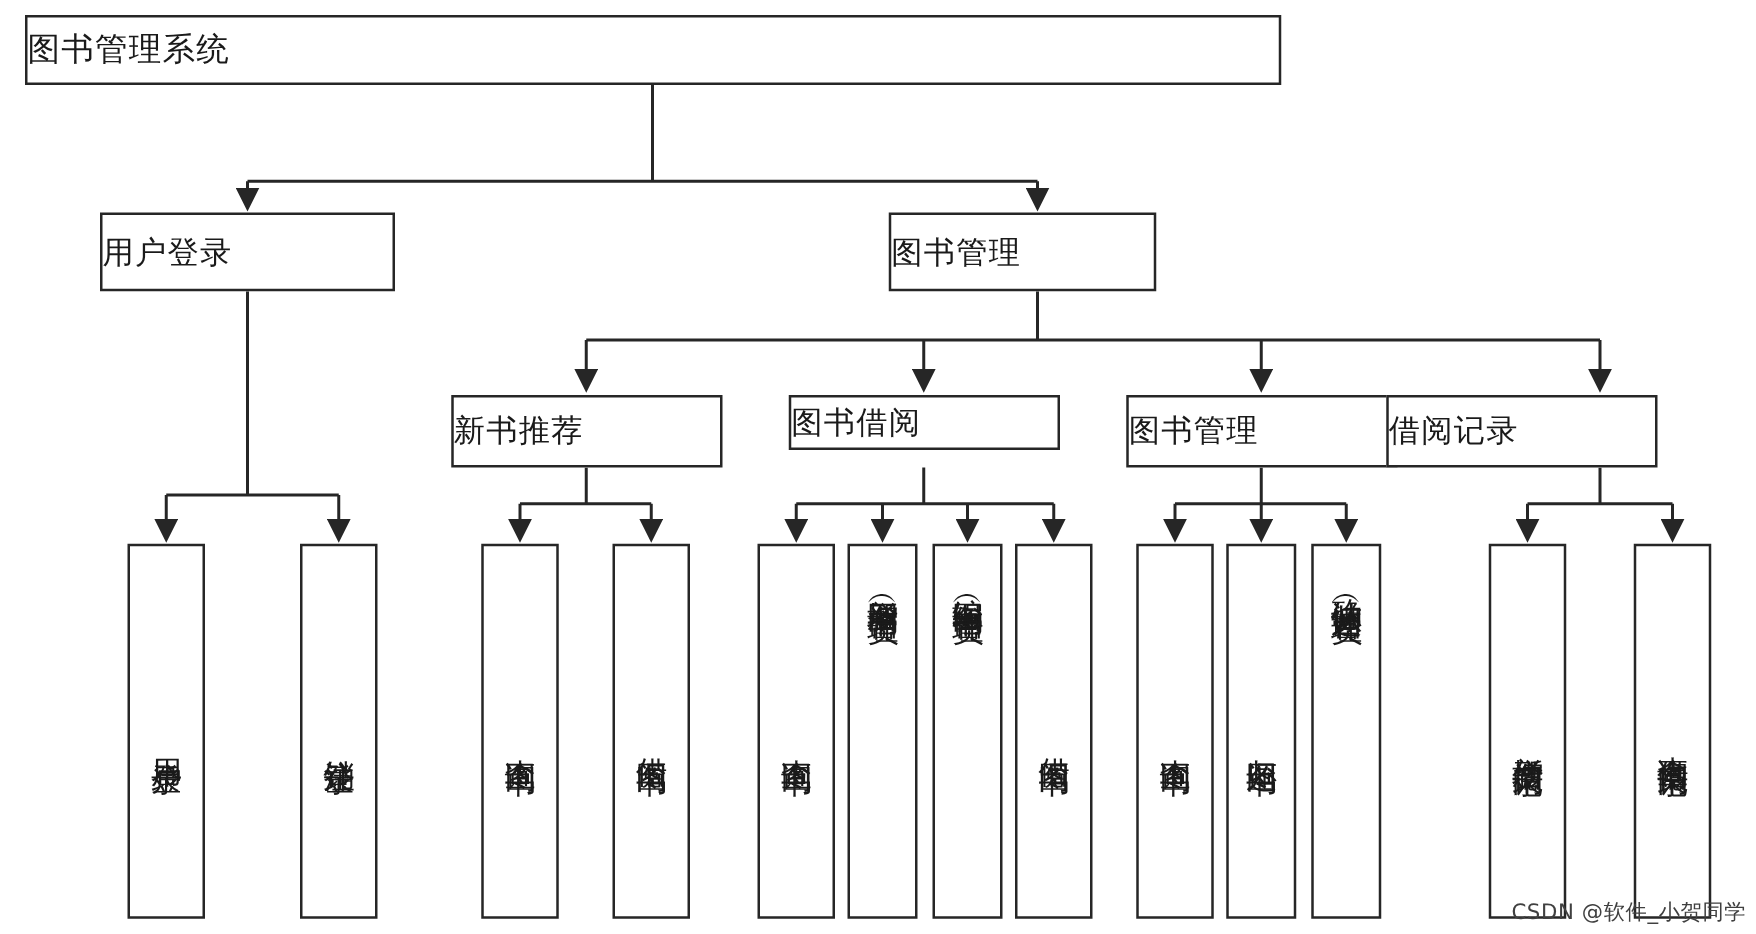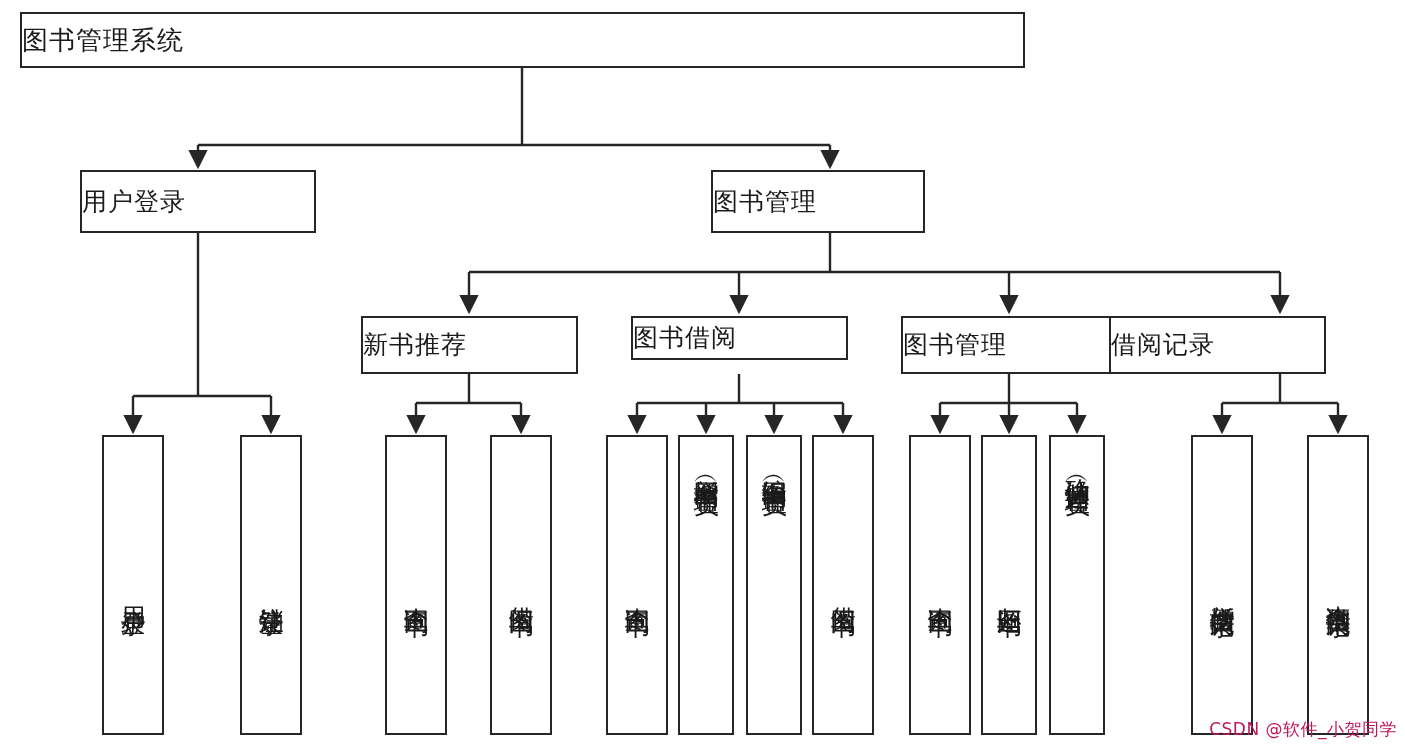--- a/index.html
+++ b/index.html
@@ -68,21 +68,21 @@
   .leafwrap.top {
     align-items: flex-start;
     padding-top: 10px;
     box-sizing: border-box;
   }
   #watermark {
     position: absolute;
     right: 8px;
     bottom: 6px;
     font-size: 17px;
-    color: #be185d;
+    color: #404040;
     letter-spacing: 0.5px;
     white-space: nowrap;
     font-family: "DejaVu Sans", "Liberation Sans", sans-serif;
     margin-top: 44px;
   }
 </style>
 </head>
 <body>
 
 <div id="canvas">

